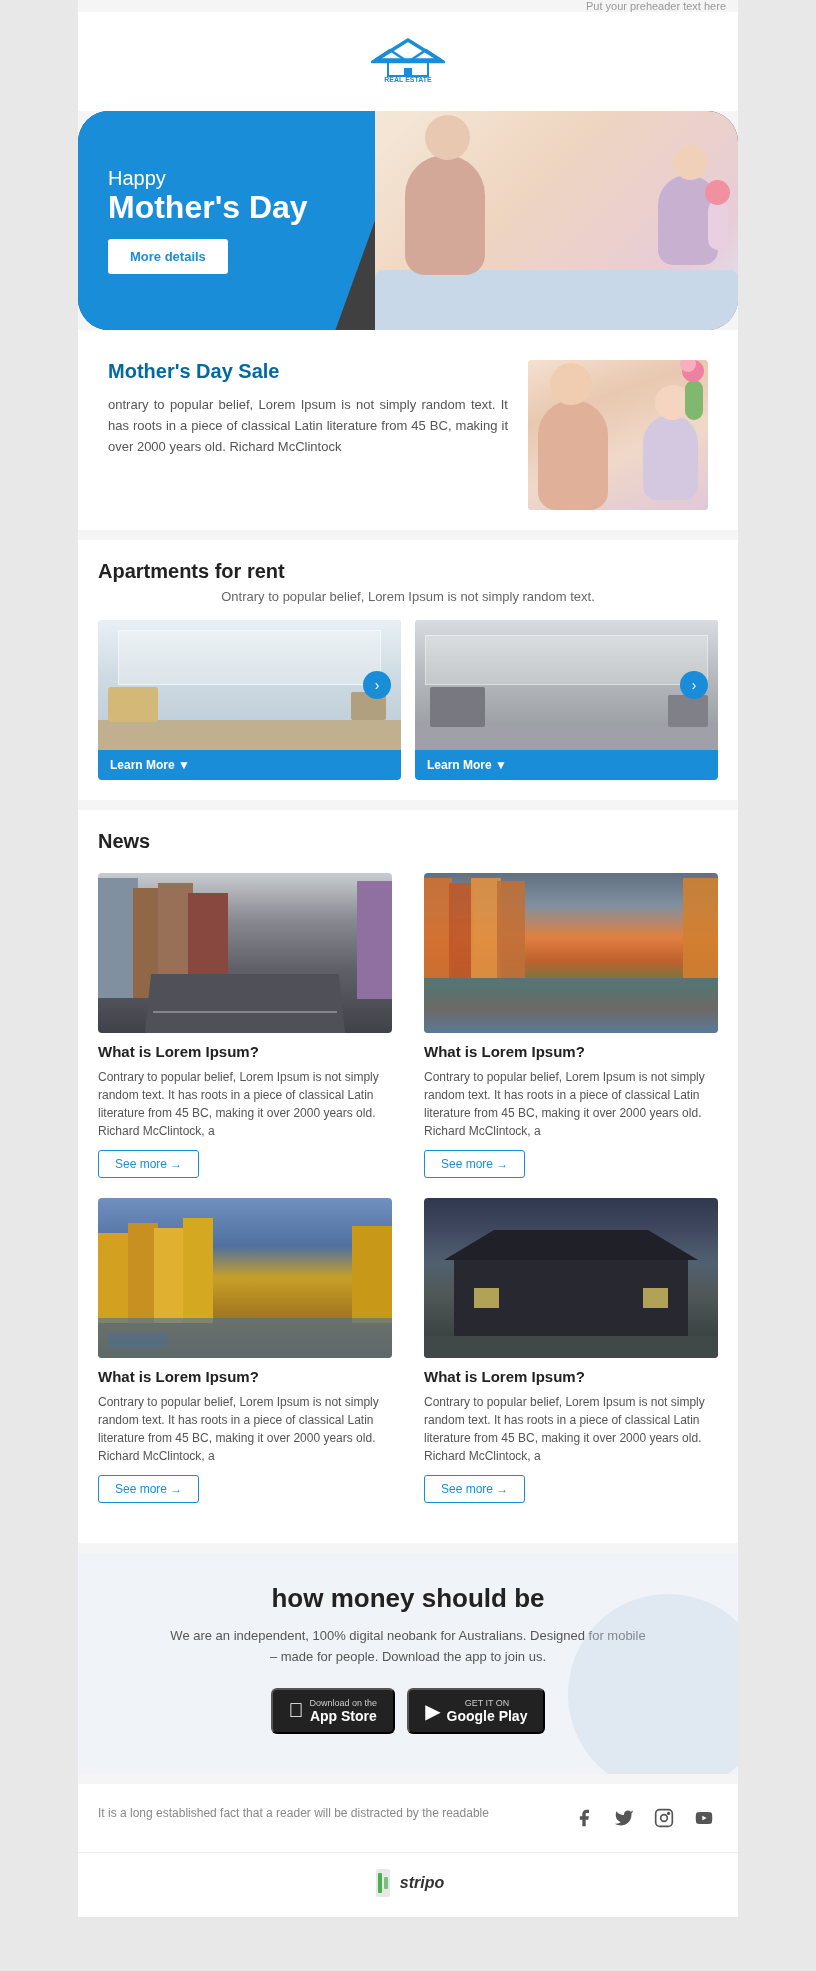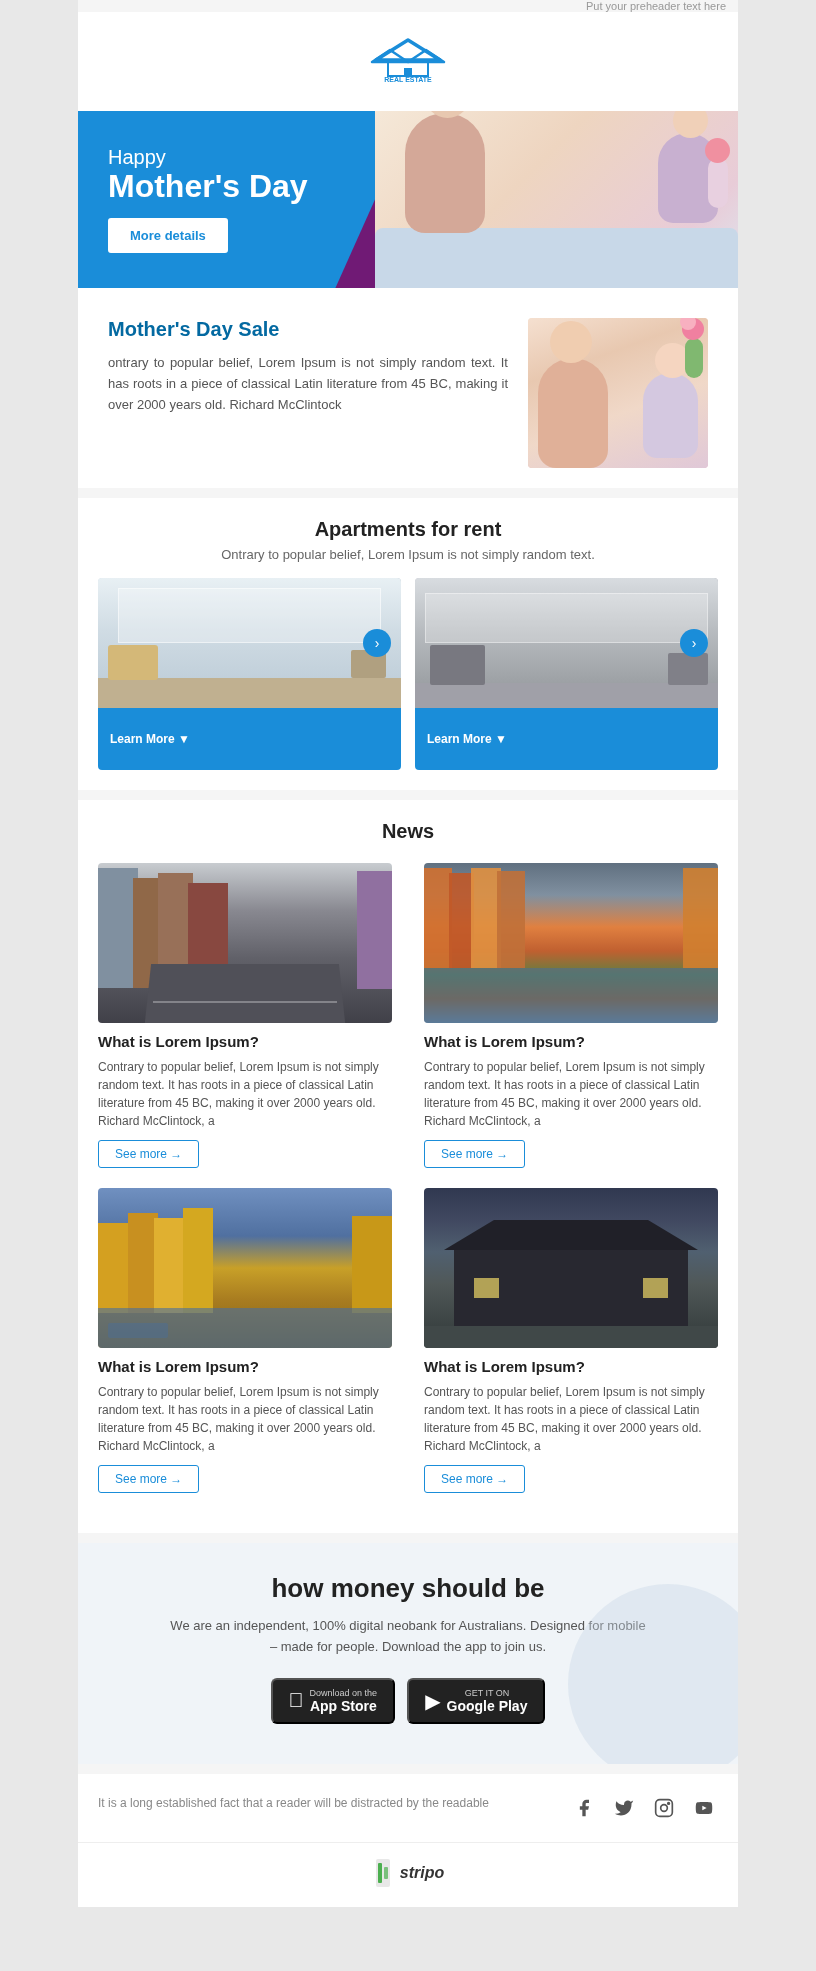--- a/index.html
+++ b/index.html
@@ -23,26 +23,27 @@
     .logo-section {
       background: #fff;
       text-align: center;
       padding: 20px;
     }
     .logo-icon {
       display: inline-block;
     }
     
     .hero-banner {
-      background: #701a75;
+      background: #404040;
       position: relative;
-      height: 177px;
+      height: 219px;
       overflow: hidden;
       display: flex;
       align-items: center;
+      border-radius: 31px;
     }
     .hero-bg-shape {
       position: absolute;
       left: 0; top: 0;
       width: 60%;
       height: 100%;
       background: #1a8dd9;
       clip-path: polygon(0 0, 85% 0, 65% 100%, 0 100%);
     }
     .hero-content {
@@ -111,21 +112,21 @@
       overflow: hidden;
       position: relative;
     }
     
     .apartments-section {
       background: #fff;
       padding: 20px 20px;
       margin-top: 10px;
     }
     .section-title {
-      text-align: center;
+      text-align: left;
       font-size: 20px;
       font-weight: bold;
       color: #222;
       margin-bottom: 6px;
     }
     .section-subtitle {
       text-align: center;
       font-size: 13px;
       color: #666;
       margin-bottom: 16px;
@@ -163,21 +164,21 @@
       width: 28px; height: 28px;
       background: #1a8dd9;
       border-radius: 50%;
       display: flex; align-items: center; justify-content: center;
       color: #fff;
       font-size: 14px;
     }
     .apt-learn-more {
       background: #1a8dd9;
       color: #fff;
-      padding: 24px 12px;
+      padding: 8px 12px;
       font-size: 12px;
       font-weight: bold;
     }
     
     .news-section {
       background: #fff;
       padding: 20px;
       margin-top: 10px;
     }
     .news-grid {

